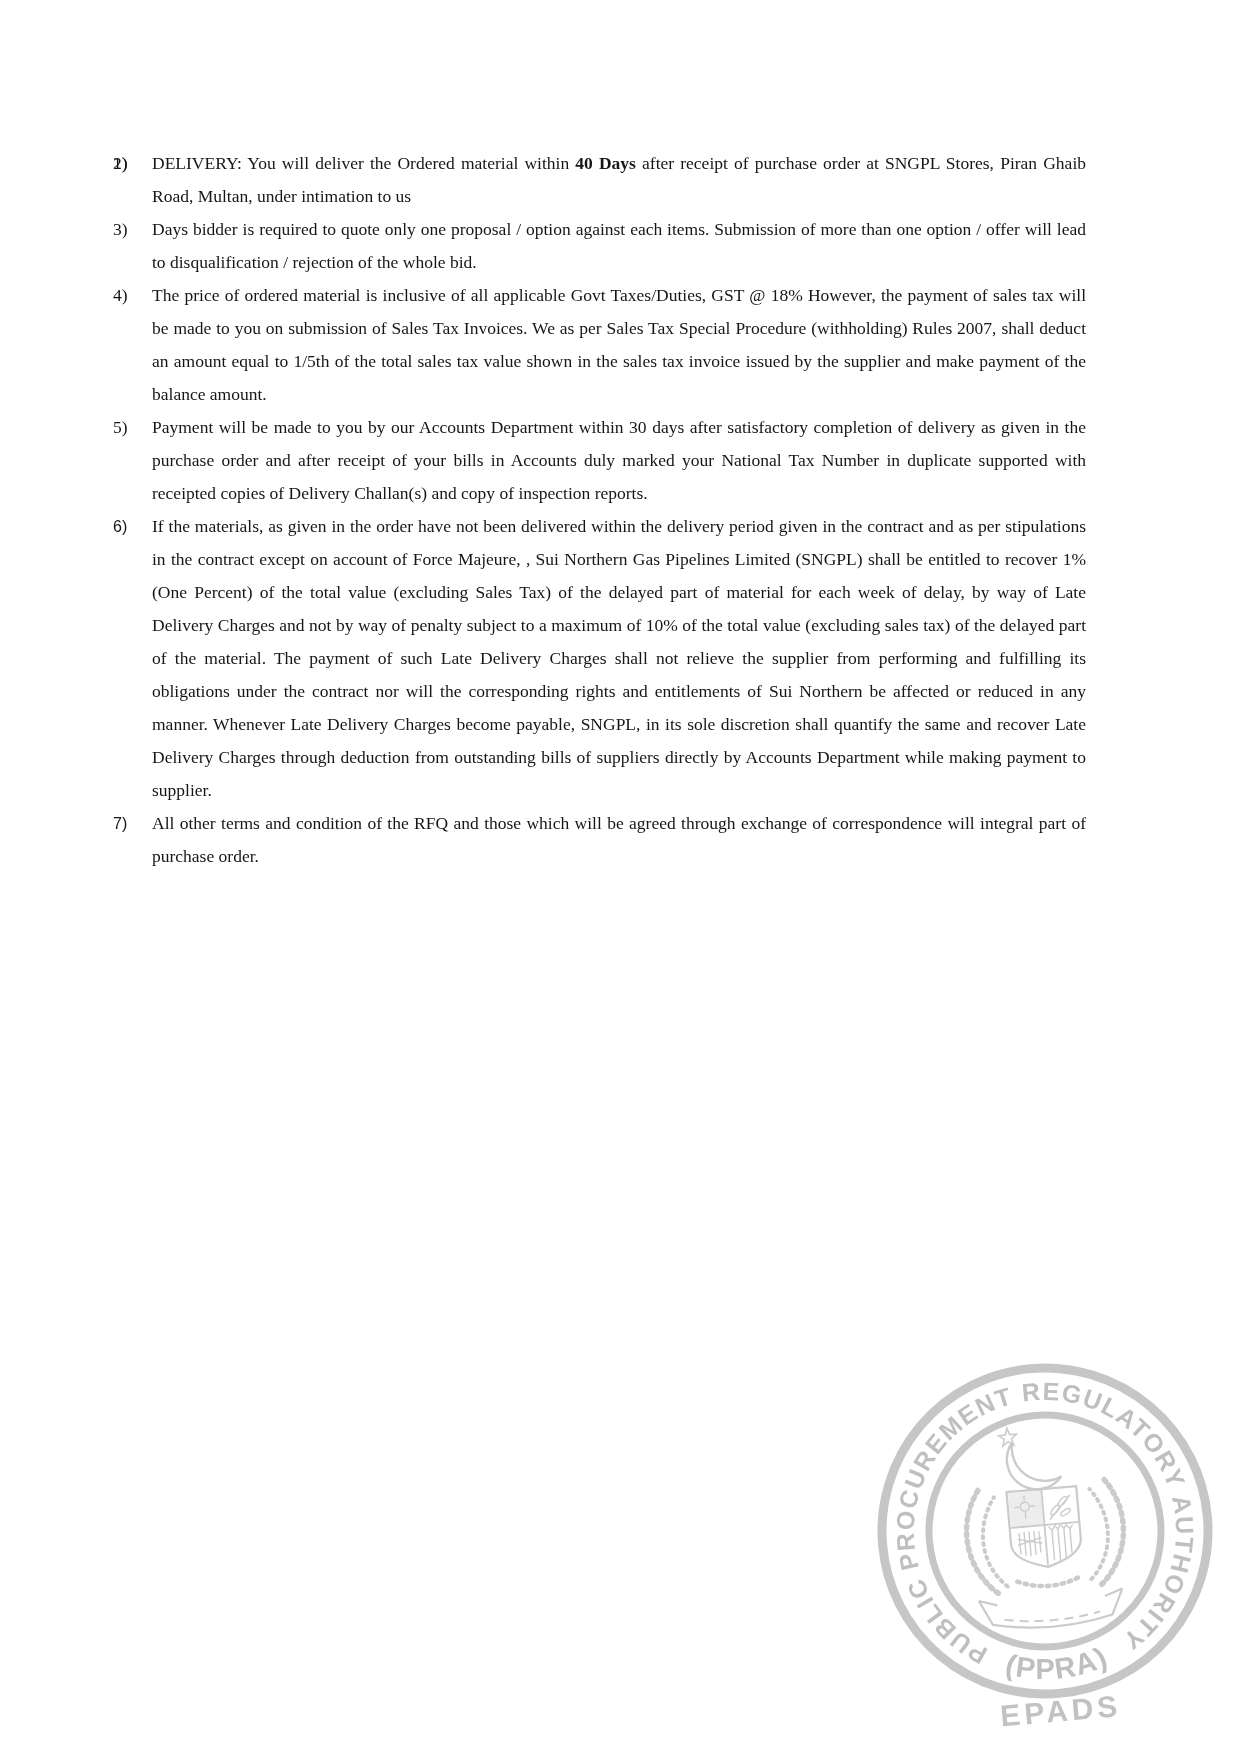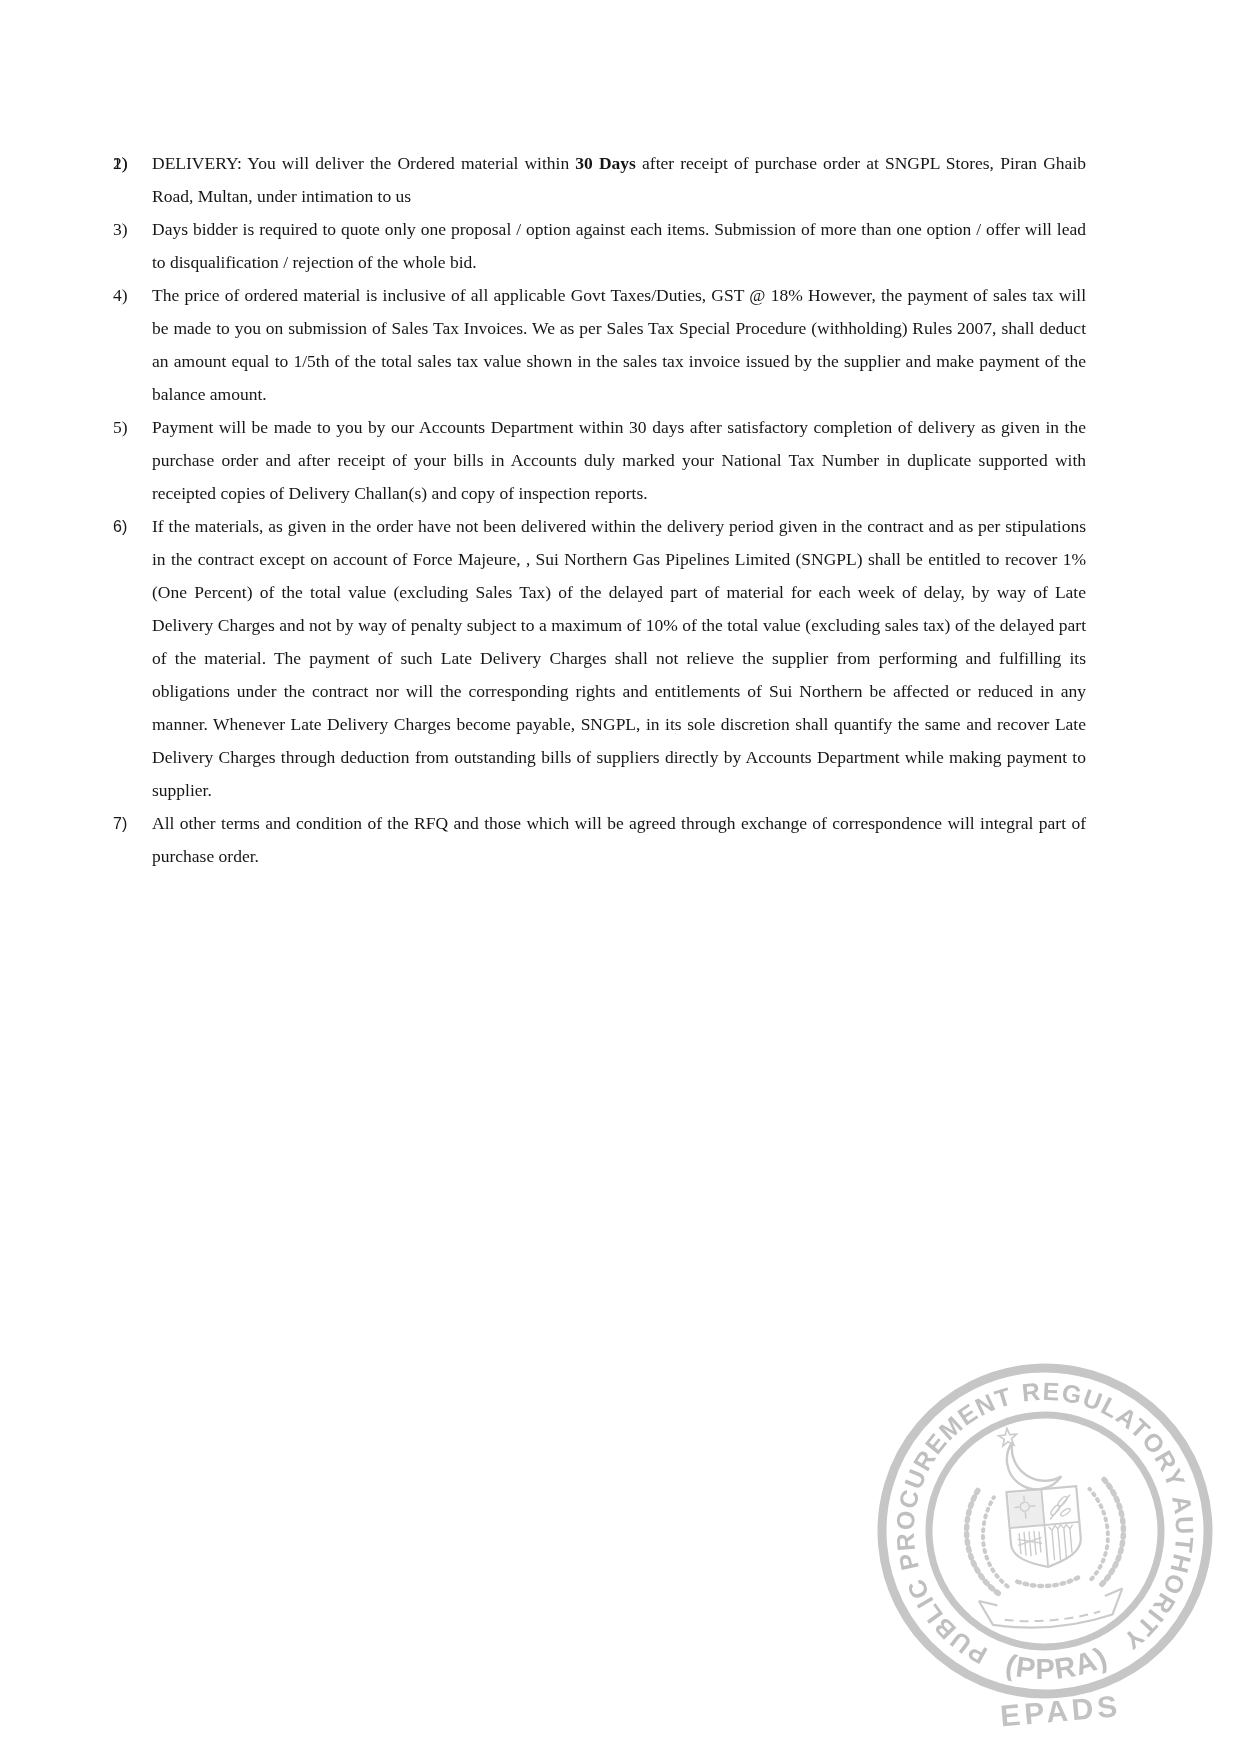--- a/index.html
+++ b/index.html
@@ -22,21 +22,21 @@
   .wm-ring-text{font-family:"Liberation Sans", sans-serif;font-weight:bold;letter-spacing:1.5px;}
   .wm-epads{font-family:"Liberation Sans", sans-serif;font-weight:bold;letter-spacing:4px;}
 </style>
 </head>
 <body>
 
 <div class="page">
 
   <div class="terms">
       <div class="term-item"><span class="term-num">1)</span></div>
-      <div class="term-item"><span class="term-num">2)</span><span><span>DELIVERY: You will deliver the Ordered material within </span><span class="bold">30 Days</span><span> after receipt of purchase order at SNGPL Stores, Piran Ghaib Road, Multan, under intimation to us</span></span></div>
+      <div class="term-item"><span class="term-num">2)</span><span><span>DELIVERY: You will deliver the Ordered material within </span><span class="bold">40 Days</span><span> after receipt of purchase order at SNGPL Stores, Piran Ghaib Road, Multan, under intimation to us</span></span></div>
       <div class="term-item"><span class="term-num">3)</span><span><span>Days bidder is required to quote only one proposal / option against each items. Submission of more than one option / offer will lead to disqualification / rejection of the whole bid.</span></span></div>
       <div class="term-item"><span class="term-num">4)</span><span><span>The price of ordered material is inclusive of all applicable Govt Taxes/Duties, GST @ 18% However, the payment of sales tax will be made to you on submission of Sales Tax Invoices. We as per Sales Tax Special Procedure (withholding) Rules 2007, shall deduct an amount equal to 1/5th of the total sales tax value shown in the sales tax invoice issued by the supplier and make payment of the balance amount.</span></span></div>
       <div class="term-item"><span class="term-num">5)</span><span><span>Payment will be made to you by our Accounts Department within 30 days after satisfactory completion of delivery as given in the purchase order and after receipt of your bills in Accounts duly marked your National Tax Number in duplicate supported with receipted copies of Delivery Challan(s) and copy of inspection reports.</span></span></div>
       <div class="term-item"><span class="term-num sans">6)</span><span><span>If the materials, as given in the order have not been delivered within the delivery period given in the contract and as per stipulations in the contract except on account of Force Majeure, , Sui Northern Gas Pipelines Limited (SNGPL) shall be entitled to recover 1% (One Percent) of the total value (excluding Sales Tax) of the delayed part of material for each week of delay, by way of Late Delivery Charges and not by way of penalty subject to a maximum of 10% of  the total value (excluding sales tax) of the delayed part of the material. The payment of such Late Delivery Charges shall not relieve the supplier from performing and fulfilling its obligations under the contract nor will the corresponding rights and entitlements of Sui Northern be affected or reduced in any manner. Whenever Late Delivery Charges become payable, SNGPL, in its sole discretion shall quantify the same and recover Late Delivery Charges through deduction from outstanding bills of suppliers directly by Accounts Department while making payment to supplier.</span></span></div>
       <div class="term-item"><span class="term-num sans">7)</span><span><span>All other terms and condition of the RFQ and those which will be agreed through exchange of correspondence will integral part of purchase order.</span></span></div>
     </div>
 
   <div class="watermark">
     <svg width="400" height="424" viewBox="0 0 400 424" xmlns="http://www.w3.org/2000/svg">
       <g transform="rotate(-5 200 200)">

